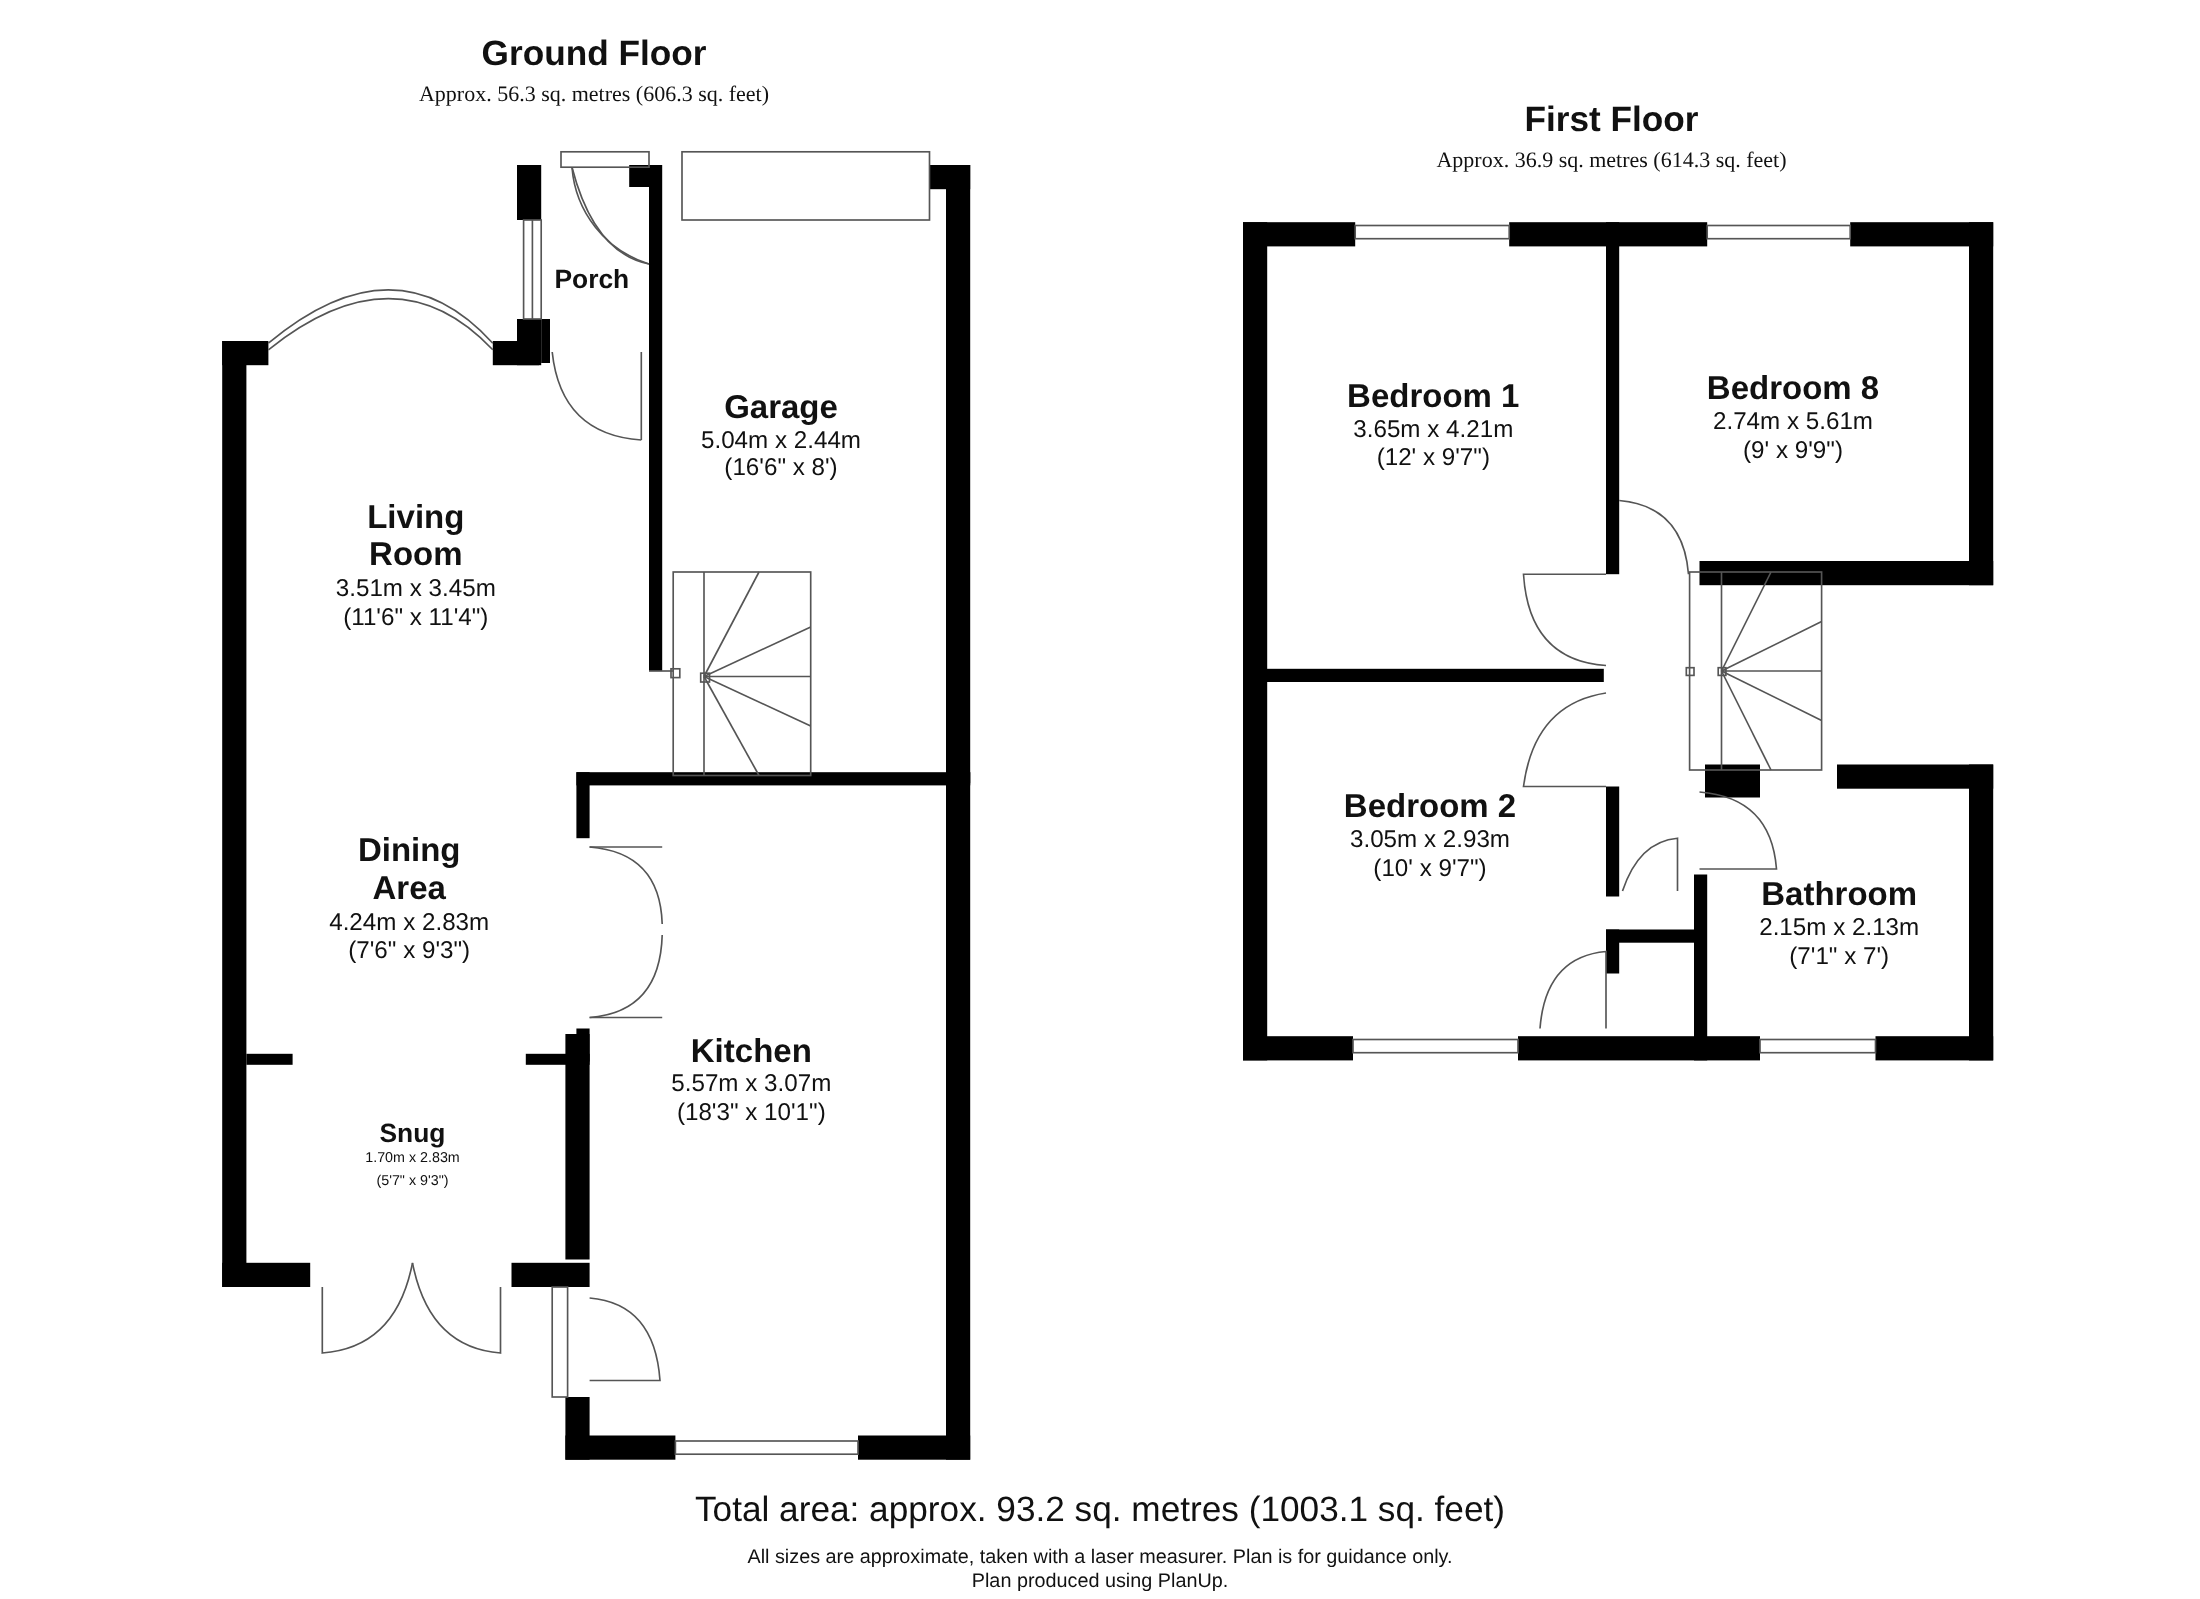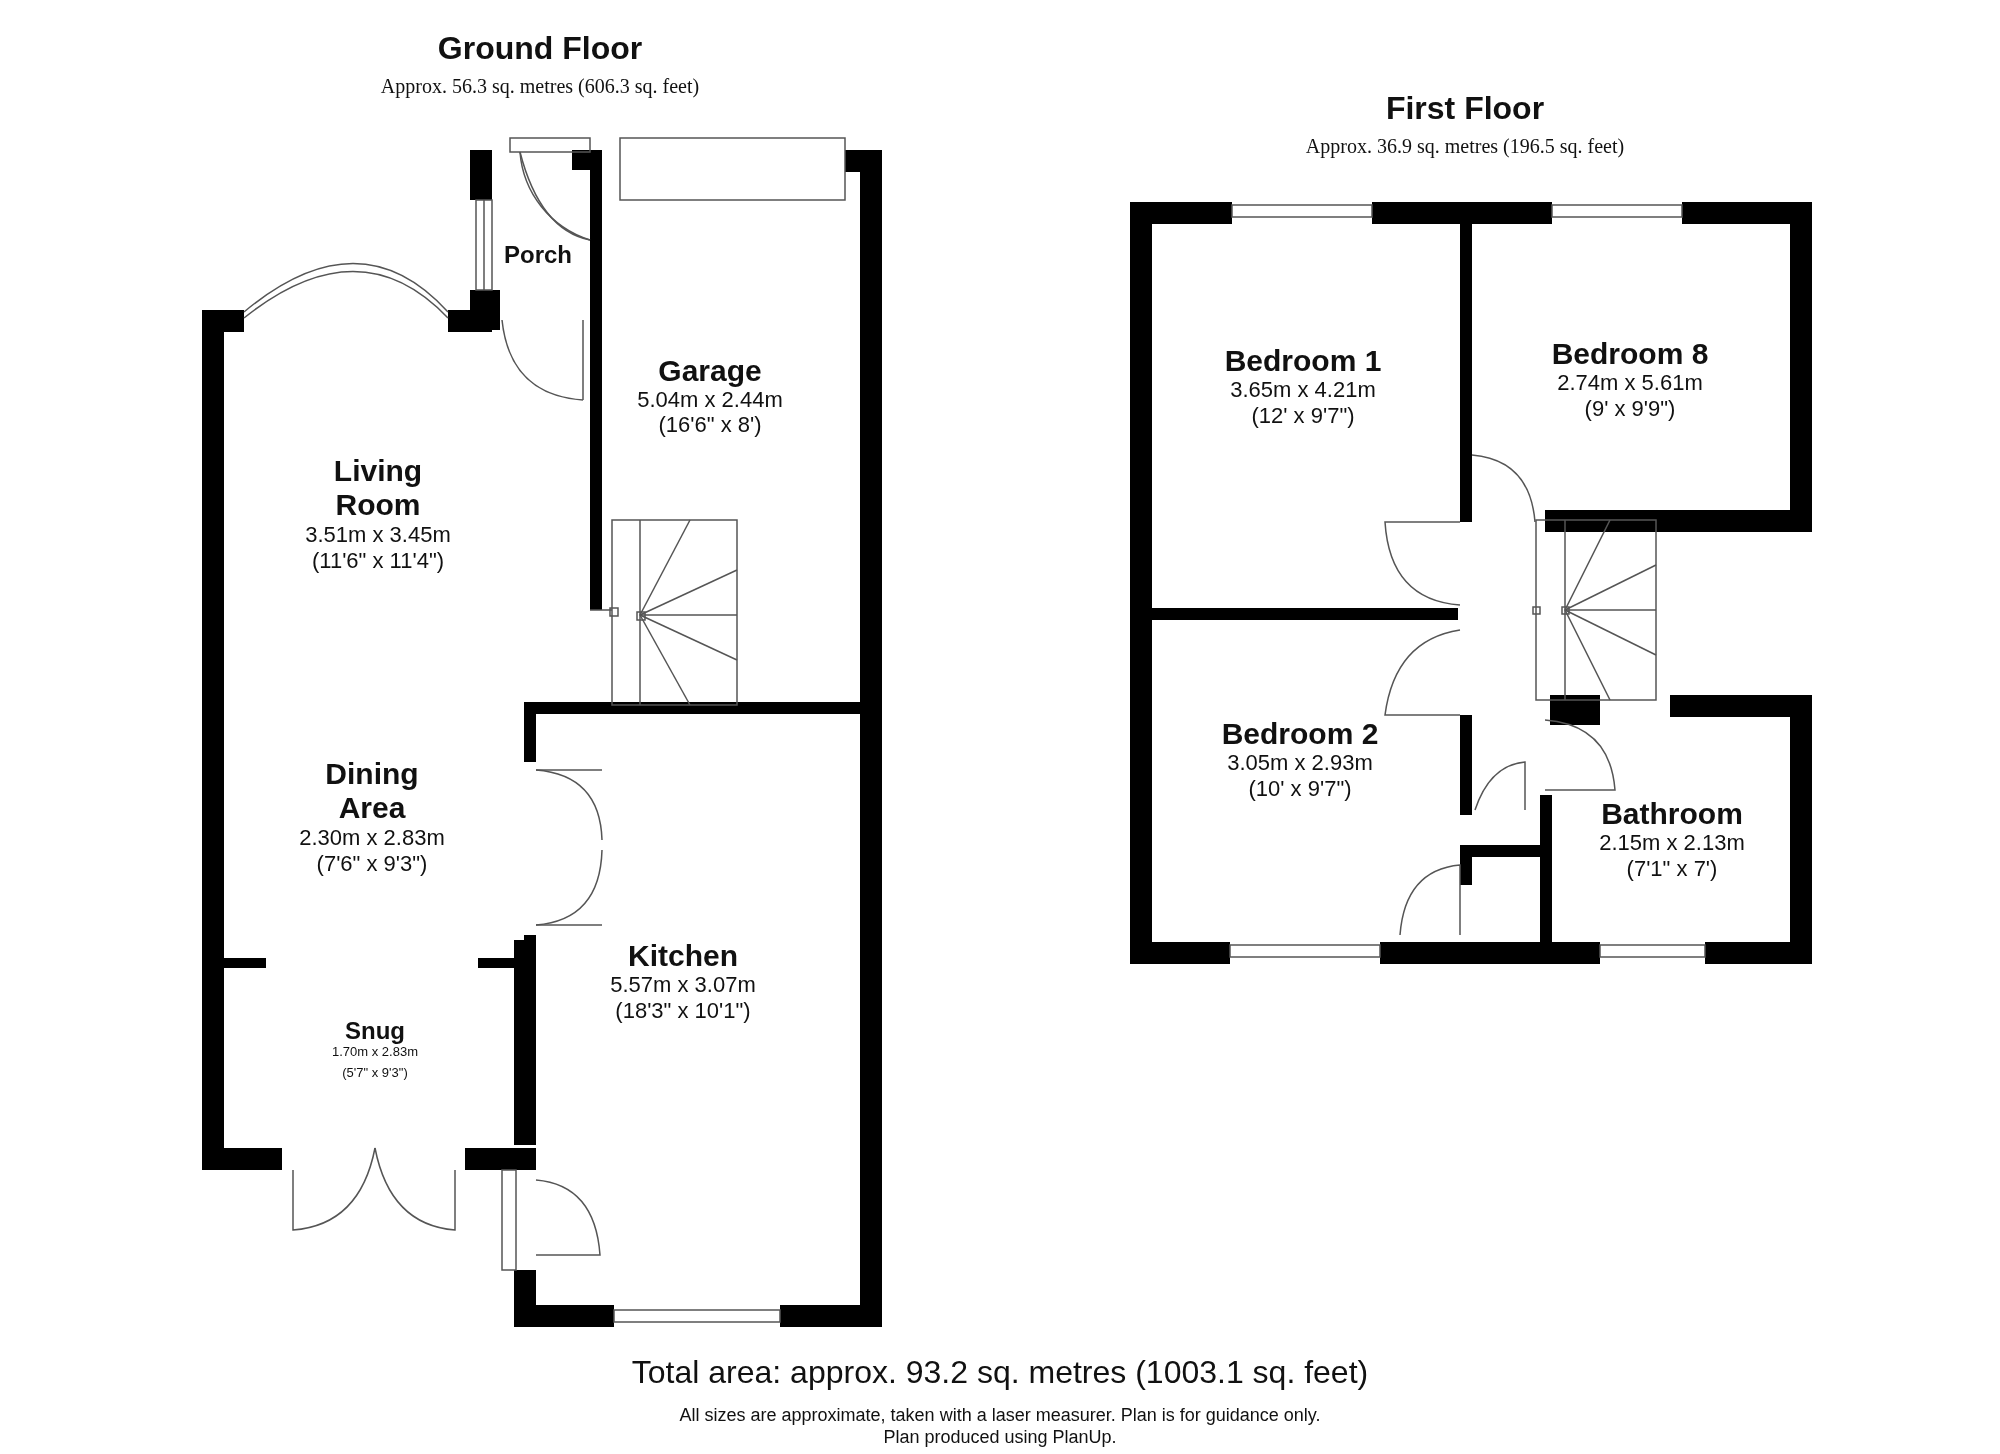--- a/index.html
+++ b/index.html
@@ -158,41 +158,41 @@
     <line x1="1565" y1="610" x2="1610" y2="700"></line>
     <rect x="1533" y="607" width="7" height="7"></rect>
     <rect x="1562" y="607" width="7" height="7"></rect>
   </g>
 </svg>
 
 <div class="t floor-title" style="left:540px; top:32px;">Ground Floor</div>
 <div class="t floor-sub" style="left:540px; top:76px;">Approx. 56.3 sq. metres (606.3 sq. feet)</div>
 
 <div class="t floor-title" style="left:1465px; top:92px;">First Floor</div>
-<div class="t floor-sub" style="left:1465px; top:136px;">Approx. 36.9 sq. metres (196.5 sq. feet)</div>
+<div class="t floor-sub" style="left:1465px; top:136px;">Approx. 36.9 sq. metres (614.3 sq. feet)</div>
 
 <div class="t room-name small" style="left:538px; top:242px;">Porch</div>
 
 <div>
   <div class="t room-name" style="left:710px; top:355px;">Garage</div>
   <div class="t room-dim" style="left:710px; top:388px;">5.04m x 2.44m</div>
   <div class="t room-dim" style="left:710px; top:413px;">(16'6" x 8')</div>
 </div>
 
 <div>
   <div class="t room-name" style="left:378px; top:455px;">Living</div>
   <div class="t room-name" style="left:378px; top:489px;">Room</div>
   <div class="t room-dim" style="left:378px; top:523px;">3.51m x 3.45m</div>
   <div class="t room-dim" style="left:378px; top:549px;">(11'6" x 11'4")</div>
 </div>
 
 <div>
   <div class="t room-name" style="left:372px; top:758px;">Dining</div>
   <div class="t room-name" style="left:372px; top:792px;">Area</div>
-  <div class="t room-dim" style="left:372px; top:826px;">2.30m x 2.83m</div>
+  <div class="t room-dim" style="left:372px; top:826px;">4.24m x 2.83m</div>
   <div class="t room-dim" style="left:372px; top:852px;">(7'6" x 9'3")</div>
 </div>
 
 <div>
   <div class="t room-name small" style="left:375px; top:1018px;">Snug</div>
   <div class="t room-dim small" style="left:375px; top:1045px;">1.70m x 2.83m</div>
   <div class="t room-dim small" style="left:375px; top:1066px;">(5'7" x 9'3")</div>
 </div>
 
 <div>

